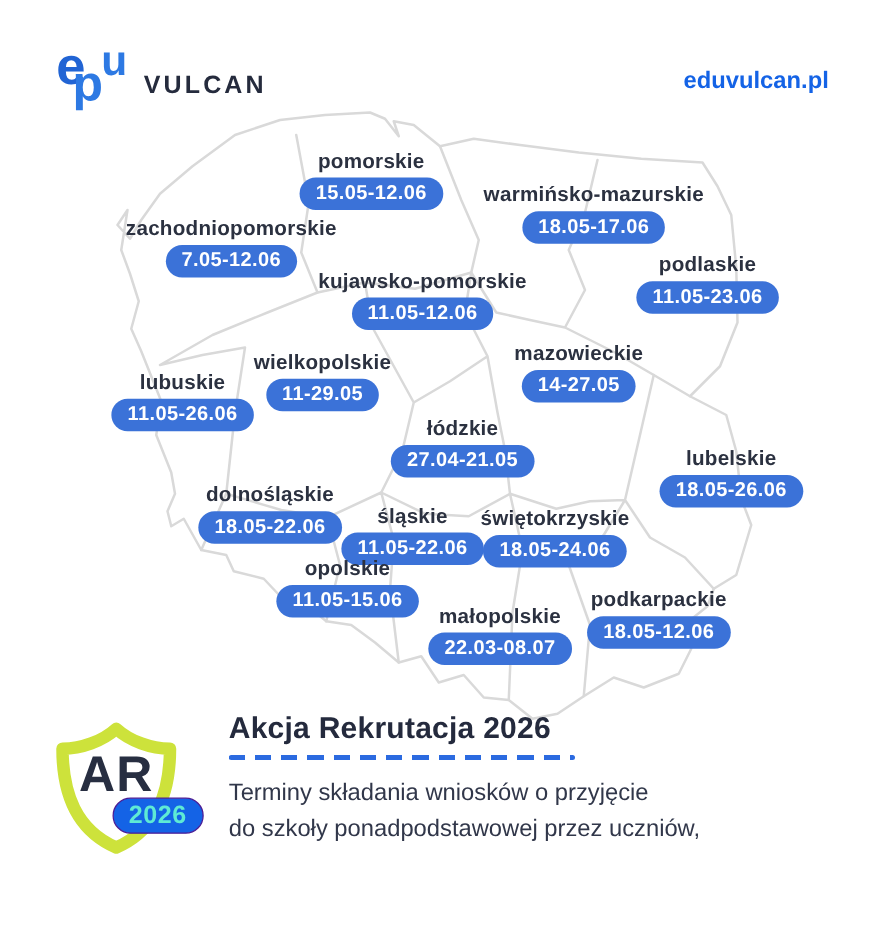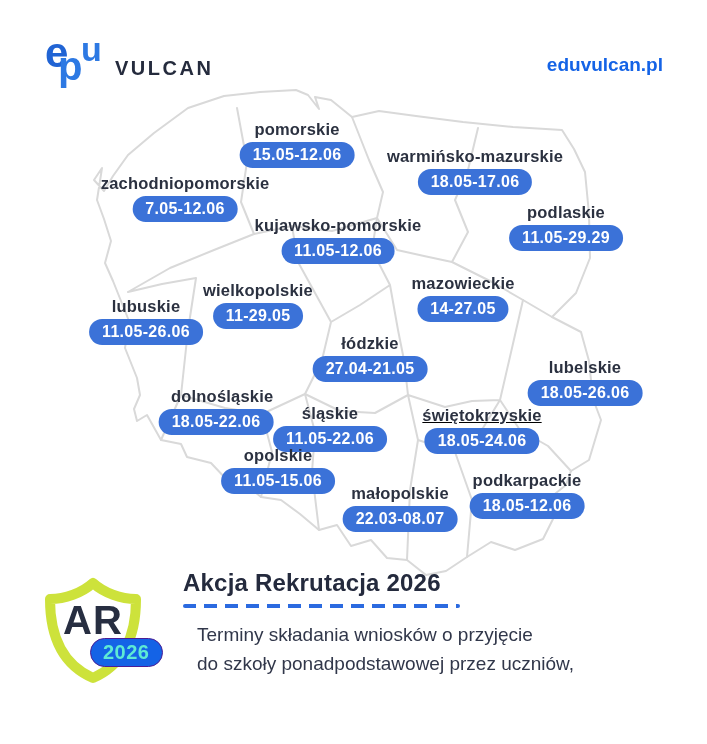--- a/index.html
+++ b/index.html
@@ -27,21 +27,21 @@
   
   .badge{position:absolute;left:42px;top:576px;width:130px;height:112px;}
   .badge svg{position:absolute;left:0;top:0;}
   .badge .ar{position:absolute;left:0;top:22px;width:102px;text-align:center;
     font-size:40px;font-weight:800;color:#272e41;letter-spacing:1px;}
   .badge .year{position:absolute;left:48px;top:62px;background:#1463e6;color:#5eead4;
     font-size:20px;font-weight:800;padding:2px 12px;border-radius:18px;border:1px solid #4c1d95;letter-spacing:.5px;}
   .f-title{position:absolute;left:183px;top:569px;font-size:24px;font-weight:800;color:#242a3d;letter-spacing:.2px;}
   .f-dash{position:absolute;left:183px;top:604px;width:277px;height:4px;border-radius:2px;
     background:repeating-linear-gradient(90deg,#2b6ae0 0 13px,transparent 13px 21px);}
-  .f-para{position:absolute;left:183px;top:620px;font-size:19px;color:#31374a;line-height:29px;margin-left:14px;}
+  .f-para{position:absolute;left:183px;top:620px;font-size:19px;color:#31374a;line-height:29px;}
 </style>
 </head>
 <body>
 
 <div class="canvas">
 
   <div class="hdr">
     <div class="logo">
       <div class="logo-mark">
         <span class="g-e">e</span>
@@ -73,21 +73,21 @@
       <div class="region-pill">18.05-17.06</div>
     </div>
 
     <div class="region" style="left: 185px; top: 174px;">
       <div class="region-name">zachodniopomorskie</div>
       <div class="region-pill">7.05-12.06</div>
     </div>
 
     <div class="region" style="left: 566px; top: 203px;">
       <div class="region-name">podlaskie</div>
-      <div class="region-pill">11.05-29.29</div>
+      <div class="region-pill">11.05-23.06</div>
     </div>
 
     <div class="region" style="left: 338px; top: 216px;">
       <div class="region-name">kujawsko-pomorskie</div>
       <div class="region-pill">11.05-12.06</div>
     </div>
 
     <div class="region" style="left: 463px; top: 274px;">
       <div class="region-name">mazowieckie</div>
       <div class="region-pill">14-27.05</div>
@@ -106,31 +106,31 @@
     <div class="region" style="left: 370px; top: 334px;">
       <div class="region-name">łódzkie</div>
       <div class="region-pill">27.04-21.05</div>
     </div>
 
     <div class="region" style="left: 585px; top: 358px;">
       <div class="region-name">lubelskie</div>
       <div class="region-pill">18.05-26.06</div>
     </div>
 
-    <div class="region" style="left: 216px; top: 387px; text-align: right;">
+    <div class="region" style="left: 216px; top: 387px;">
       <div class="region-name">dolnośląskie</div>
       <div class="region-pill">18.05-22.06</div>
     </div>
 
     <div class="region" style="left: 330px; top: 404px;">
       <div class="region-name">śląskie</div>
       <div class="region-pill">11.05-22.06</div>
     </div>
 
-    <div class="region" style="left: 482px; top: 406px; text-decoration: underline;">
+    <div class="region" style="left: 444px; top: 406px;">
       <div class="region-name">świętokrzyskie</div>
       <div class="region-pill">18.05-24.06</div>
     </div>
 
     <div class="region" style="left: 278px; top: 446px;">
       <div class="region-name">opolskie</div>
       <div class="region-pill">11.05-15.06</div>
     </div>
 
     <div class="region" style="left: 400px; top: 484px;">

